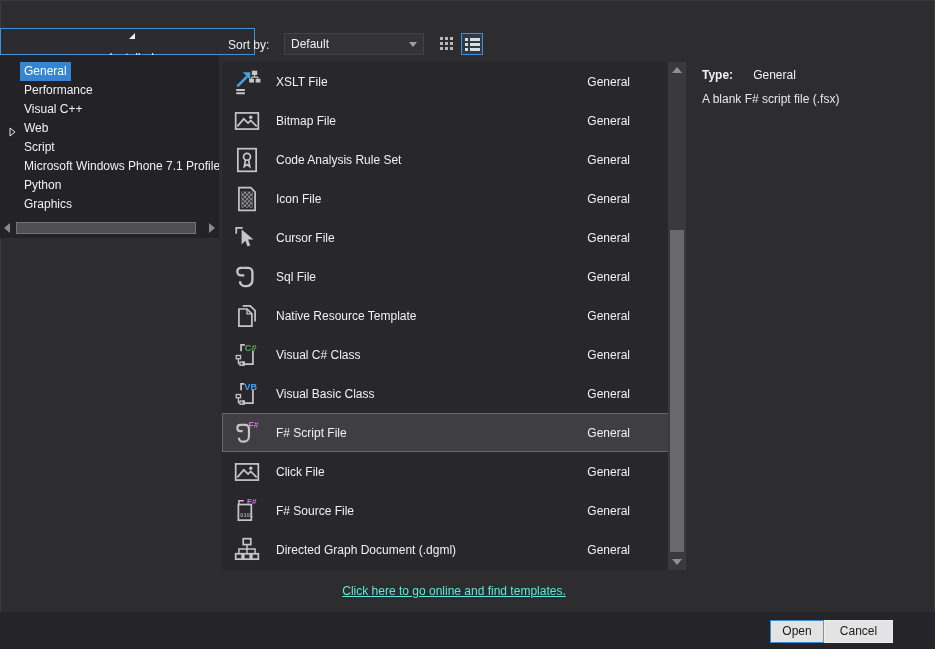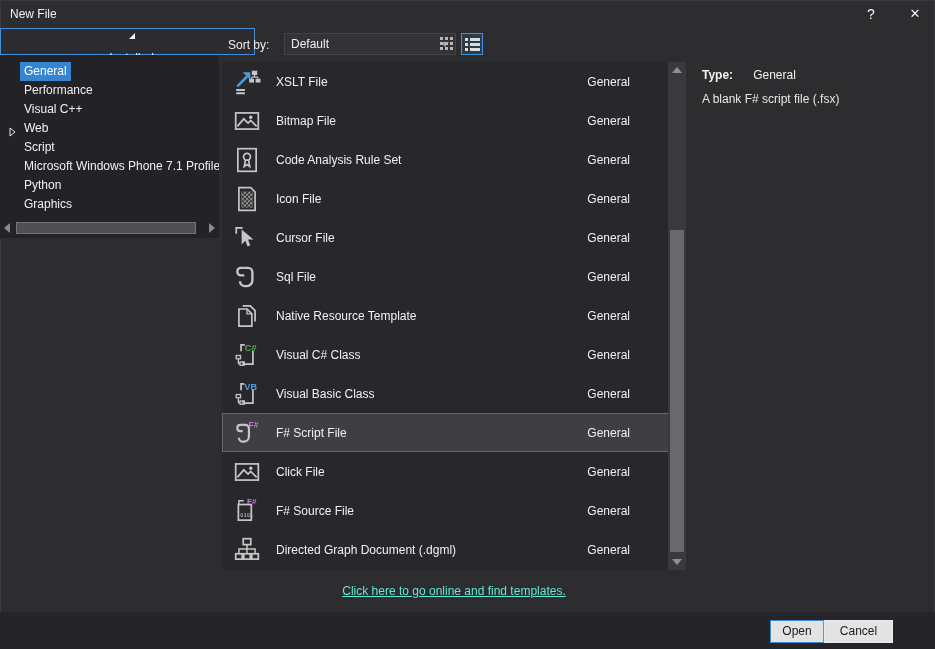--- a/index.html
+++ b/index.html
@@ -29,21 +29,21 @@
   .tree-label.selected { background:#3585d2; color:#ffffff; padding:0 4px; margin-left:-4px; }
   
   .h-scrollbar { position:absolute; left:0; bottom:2px; width:219px; height:16px; }
   .h-thumb { position:absolute; left:16px; top:2px; width:180px; height:12px; background:#505054; border:1px solid #737377; }
   .h-arrow { position:absolute; top:3px; width:0; height:0; }
   .h-arrow.left  { left:4px;  border-top:5px solid transparent; border-bottom:5px solid transparent; border-right:6px solid #8a8a8e; }
   .h-arrow.right { right:4px; border-top:5px solid transparent; border-bottom:5px solid transparent; border-left:6px solid #8a8a8e; }
   
   .sort-label { position:absolute; left:228px; top:38px; color:#eeeeee;text-align:right; }
   .sort-dropdown {
-    position:absolute; left:284px; top:33px; width:172px; height:22px;
+    position:absolute; left:284px; top:33px; width:140px; height:22px;
     background:#333337; border:1px solid #434346; display:flex; align-items:center; padding:0 6px;
   }
   .sort-dropdown .tri-down { margin-left:auto; }
   .tri-down { width:0; height:0; border-left:4px solid transparent; border-right:4px solid transparent; border-top:5px solid #9f9fa3; }
   .view-btn { position:absolute; top:33px; width:22px; height:22px; display:flex; align-items:center; justify-content:center; }
   .medium-icons-btn { left:436px; }
   .list-view-btn { left:461px; border:1px solid #4390d9; background:#2b3b4a; }
   
   .search-box { position:absolute; left:690px; top:33px; width:244px; height:22px; background:#333337; border:1px solid #434346; }
   .search-box input {
@@ -86,29 +86,20 @@
   .cancel-btn {
     position:absolute; left:824px; top:8px; width:69px; height:23px;
     background:#e3e3e3; border:1px solid #ebebeb; color:#1a1a1a; text-align:center; line-height:21px;
   }
 </style>
 </head>
 <body>
 
 <div class="window">
 
-  <div class="titlebar">
-    <span class="title-text">New File</span>
-    <div class="tb-btn help-btn">
-      <span>?</span>
-    </div>
-    <div class="tb-btn close-btn">
-      <span>✕</span>
-    </div>
-  </div>
 
   <div class="installed-header">
     <span>
       <svg width="8" height="8" viewBox="0 0 8 8">
           <polygon points="7,1 7,7 1,7" fill="#f0f0f0"></polygon>
         </svg>
     </span>
     <span>Installed</span>
   </div>
 

